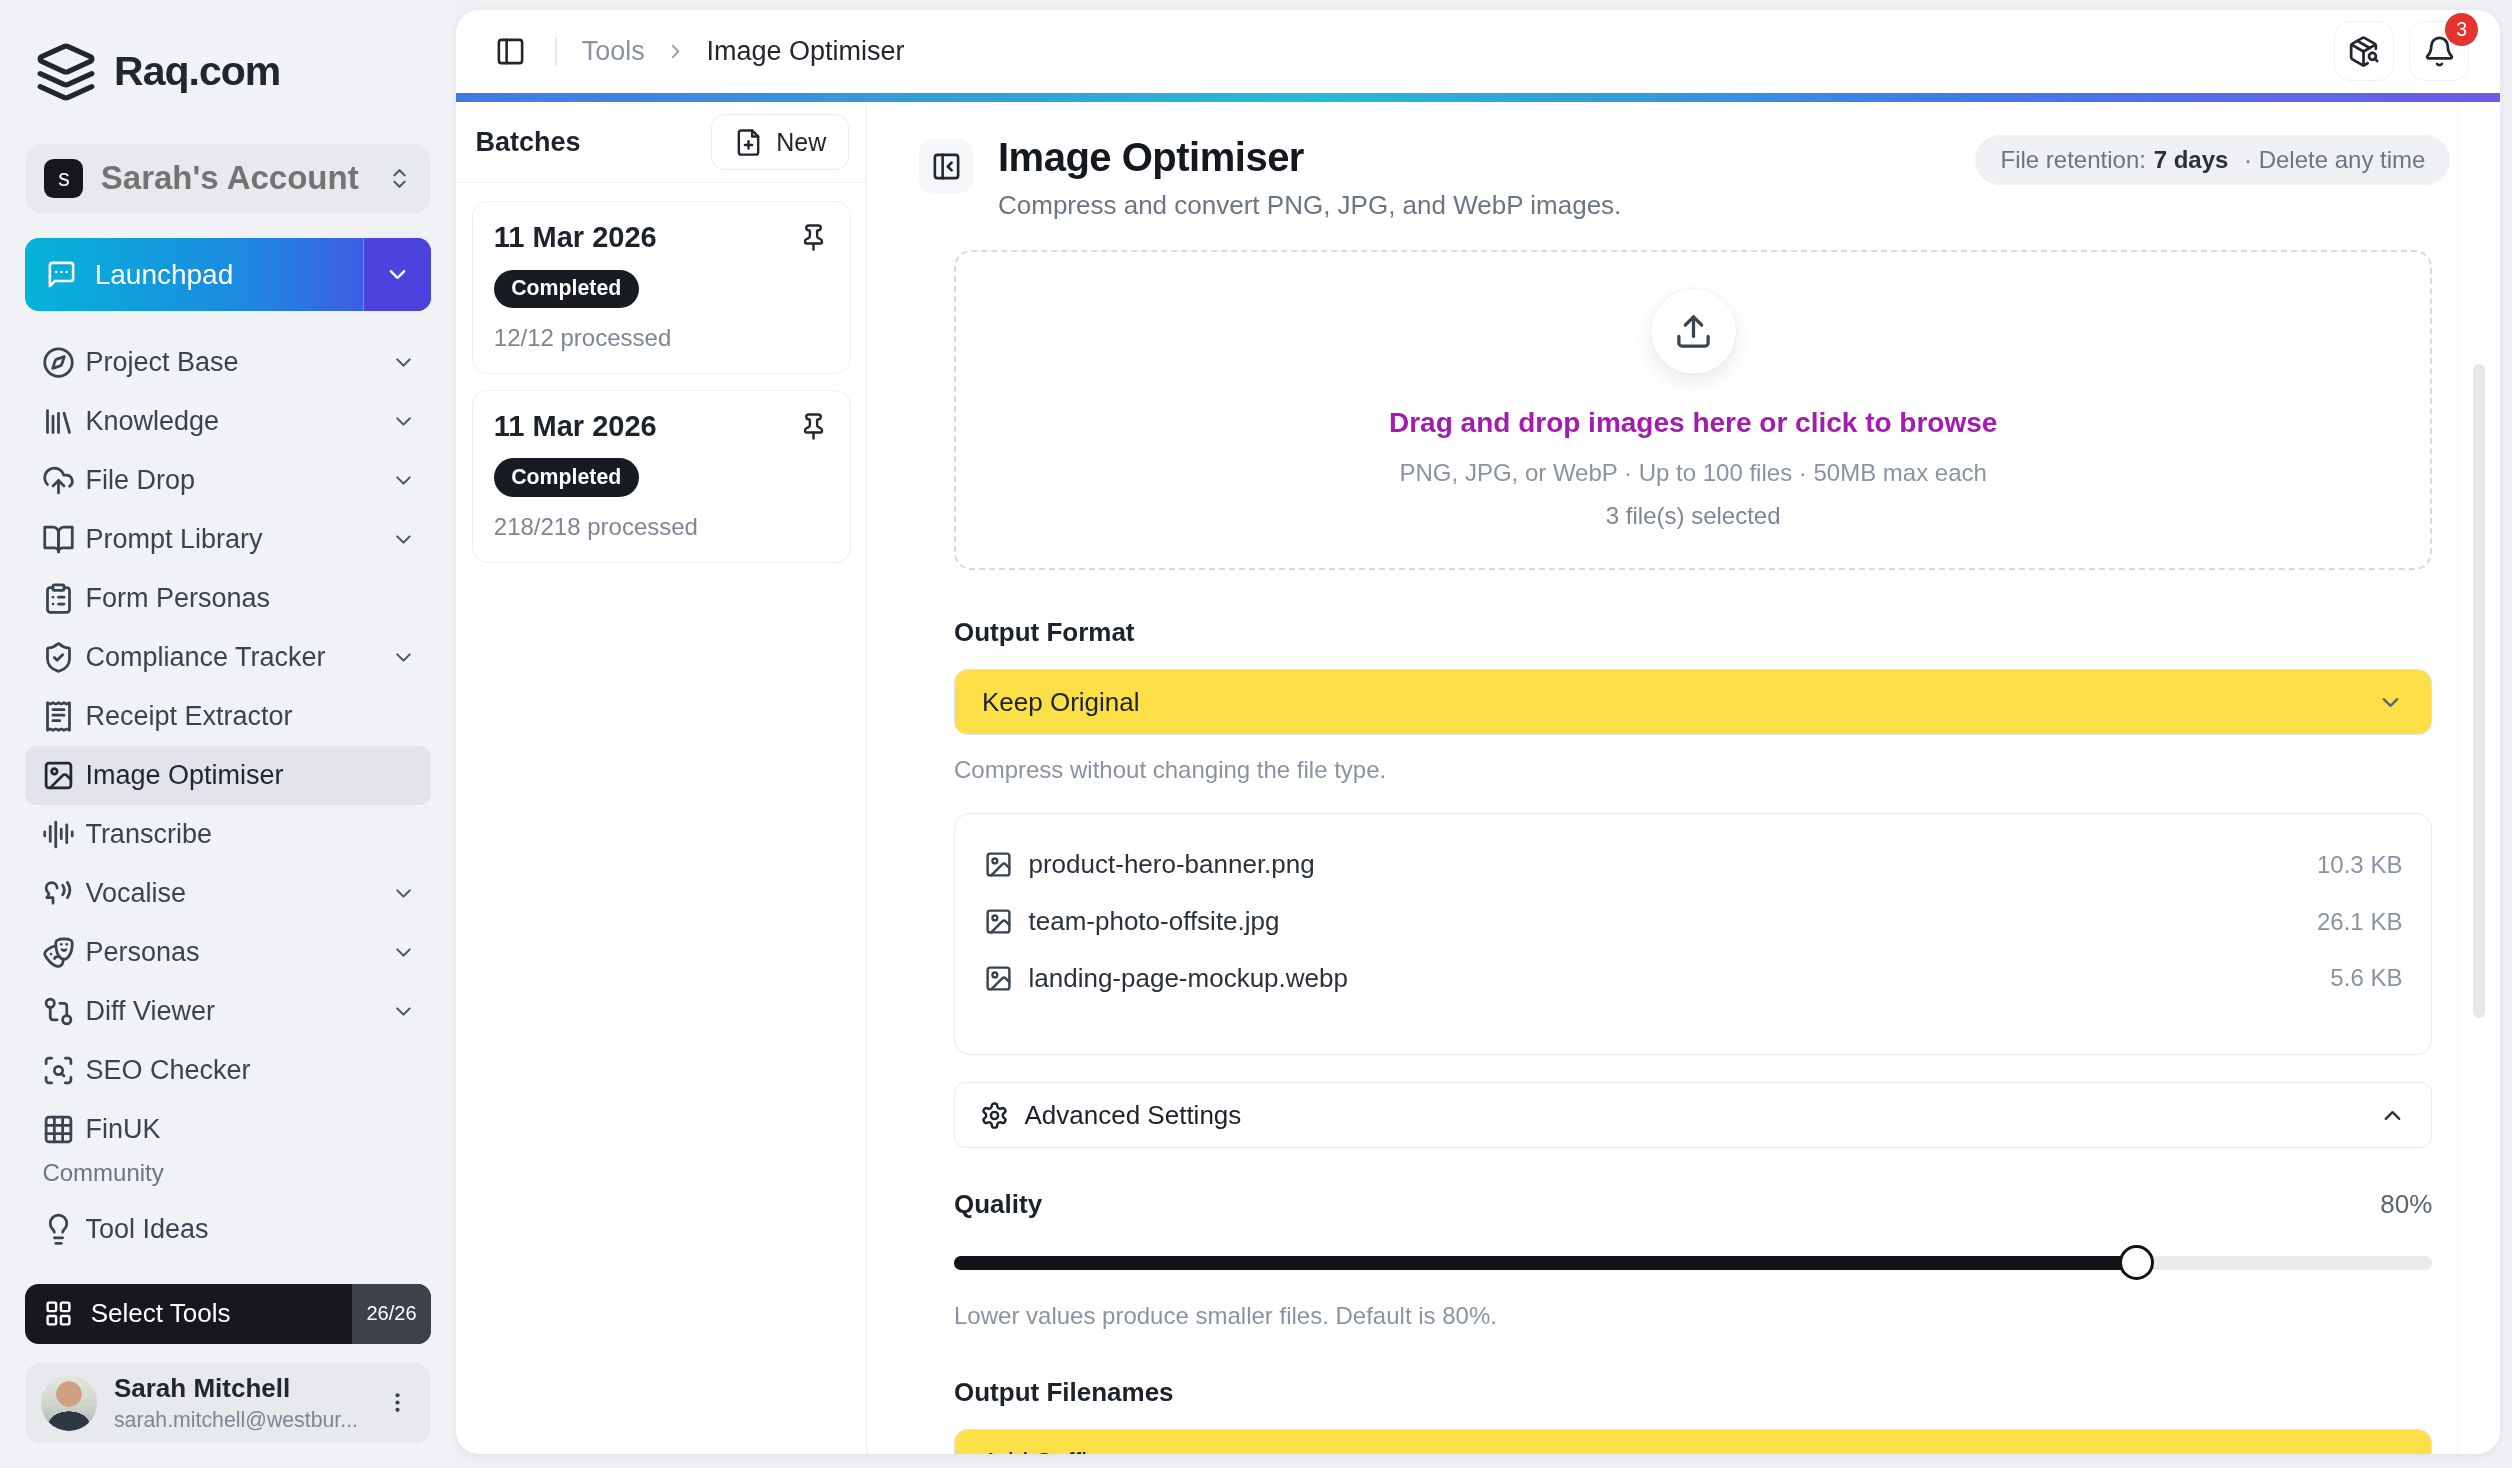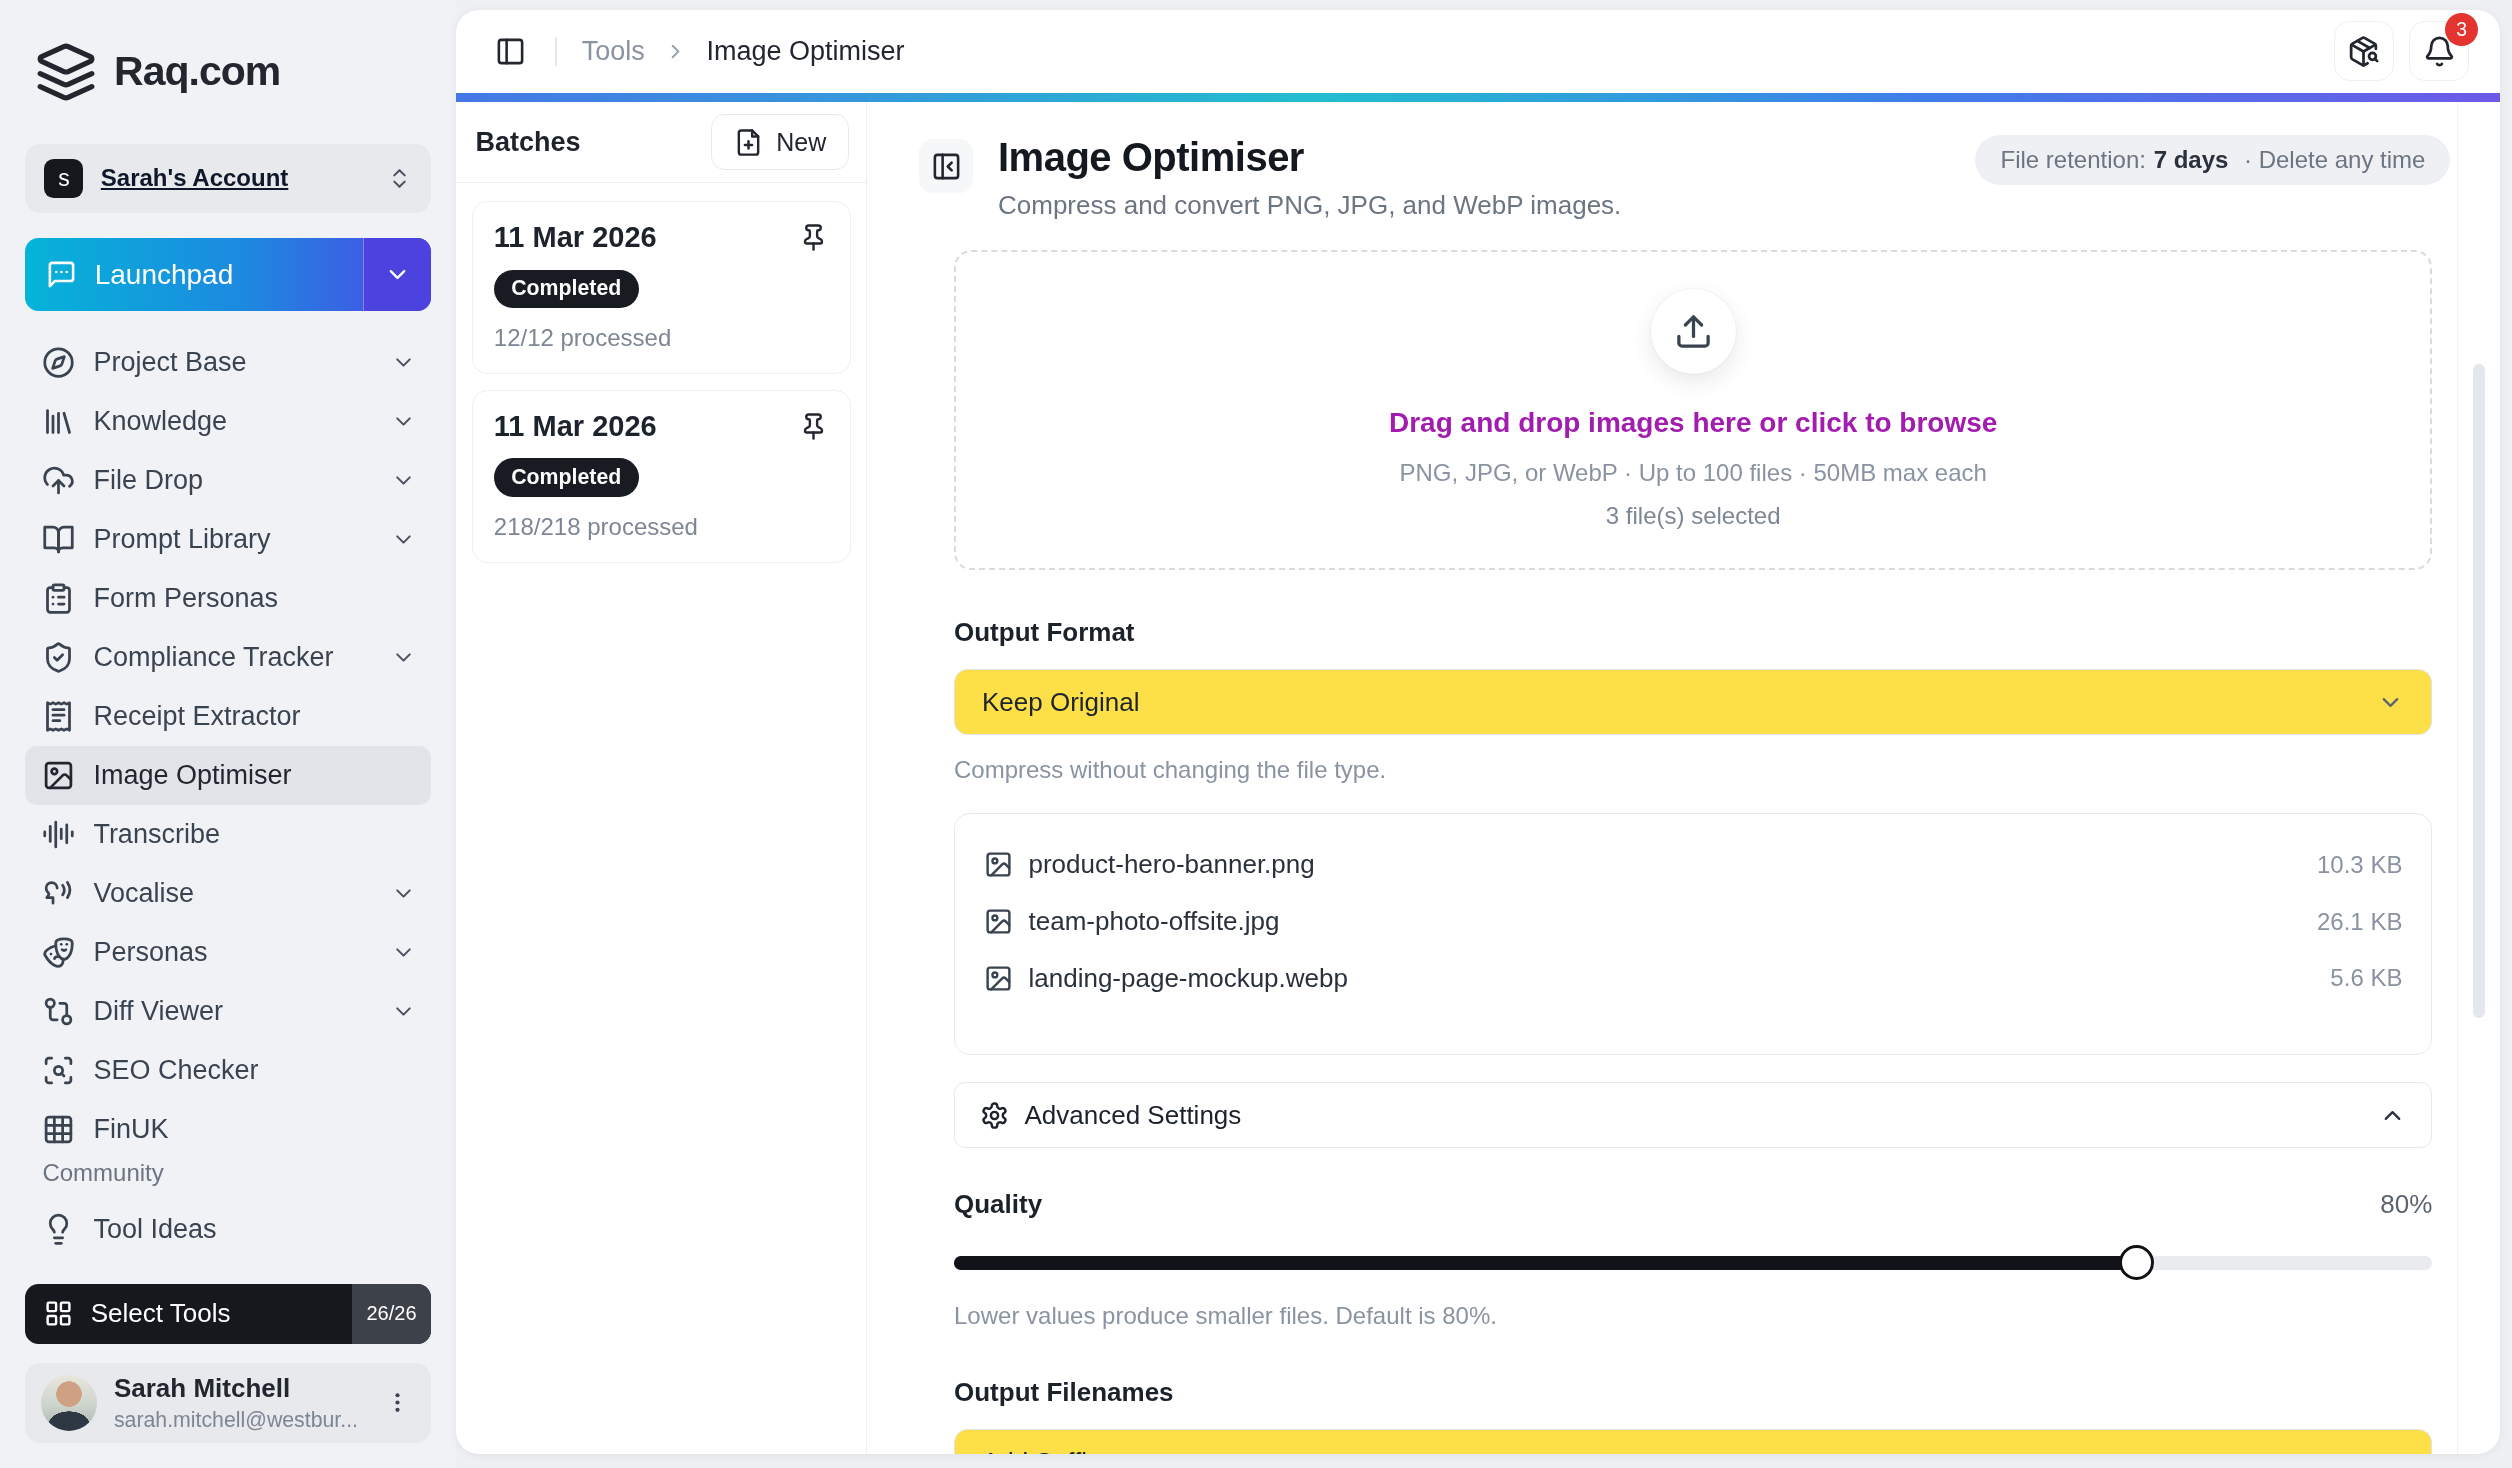--- a/index.html
+++ b/index.html
@@ -15,30 +15,30 @@
   .ico { stroke:currentColor; fill:none; stroke-width:2; stroke-linecap:round; stroke-linejoin:round; }
 
   
   .sidebar { width:456px; flex:0 0 456px; height:100%; padding:35px 25px 25px 25px; display:flex; flex-direction:column; background:#f1f2f5; }
   .brand { display:flex; align-items:center; gap:17.4px; padding:5.8px 9.7px 0 9.7px; }
   .brand-logo { width:62px; height:62px; color:#22262e; }
   .brand-name { font-size:41px; font-weight:700; letter-spacing:-1px; color:#22262e; }
 
   .account-switch { margin-top:41px; height:70px; background:#e7e9ed; border-radius:15.5px; display:flex; align-items:center; gap:17.4px; padding:0 19.4px; cursor:pointer; }
   .account-avatar { width:39px; height:39px; border-radius:9.7px; background:#16181d; color:#fff; font-size:23px; display:flex; align-items:center; justify-content:center; }
-  .account-label { flex:1; font-size:24px; font-weight:600; color:#0f172a;text-decoration:underline; }
+  .account-label { flex:1; font-size:33px; font-weight:600; color:#737373; }
   .account-chevrons { color:#4a5360; }
 
   .launchpad { margin-top:25px; height:74px; border-radius:13.6px; display:flex; overflow:hidden; cursor:pointer; background:linear-gradient(90deg,#05b4d8 0%,#1d88e0 55%,#4f46e5 100%); }
   .launchpad-main { flex:1; display:flex; align-items:center; gap:17.4px; padding:0 21.3px; color:#fff; }
   .launchpad-label { font-size:28px; font-weight:500; }
   .launchpad-caret { width:68px; background:#4c43df; border-left:1.9px solid rgba(255,255,255,.35); display:flex; align-items:center; justify-content:center; color:#fff; }
 
   .nav { margin-top:21.3px; list-style:none; }
-  .nav-item { height:59px; display:flex; align-items:center; gap:18px; padding:0 15.5px 0 17.4px; border-radius:11.6px; color:#3a4350; cursor:pointer; }
+  .nav-item { height:59px; display:flex; align-items:center; gap:10px; padding:0 15.5px 0 17.4px; border-radius:11.6px; color:#3a4350; cursor:pointer; }
   .nav-item.active { background:#e2e4e9; color:#22262e; }
   .nav-ico { width:33px; height:33px; flex:0 0 33px; }
   .nav-label { flex:1; font-size:27px; font-weight:400; }
   .nav-item.active .nav-label { font-weight:500; }
   .nav-chev { width:25px; height:25px; color:#4a5360; }
 
   .community { margin-top:auto; }
   .community-heading { font-size:24px; color:#6c7582; padding:0 17.4px; margin-bottom:13.6px; }
   .select-tools { margin-top:25px; height:60px; border-radius:13.6px; overflow:hidden; display:flex; cursor:pointer; background:#16181d; color:#fff; }
   .select-tools-main { flex:1; display:flex; align-items:center; gap:17.4px; padding:0 19.4px; }

